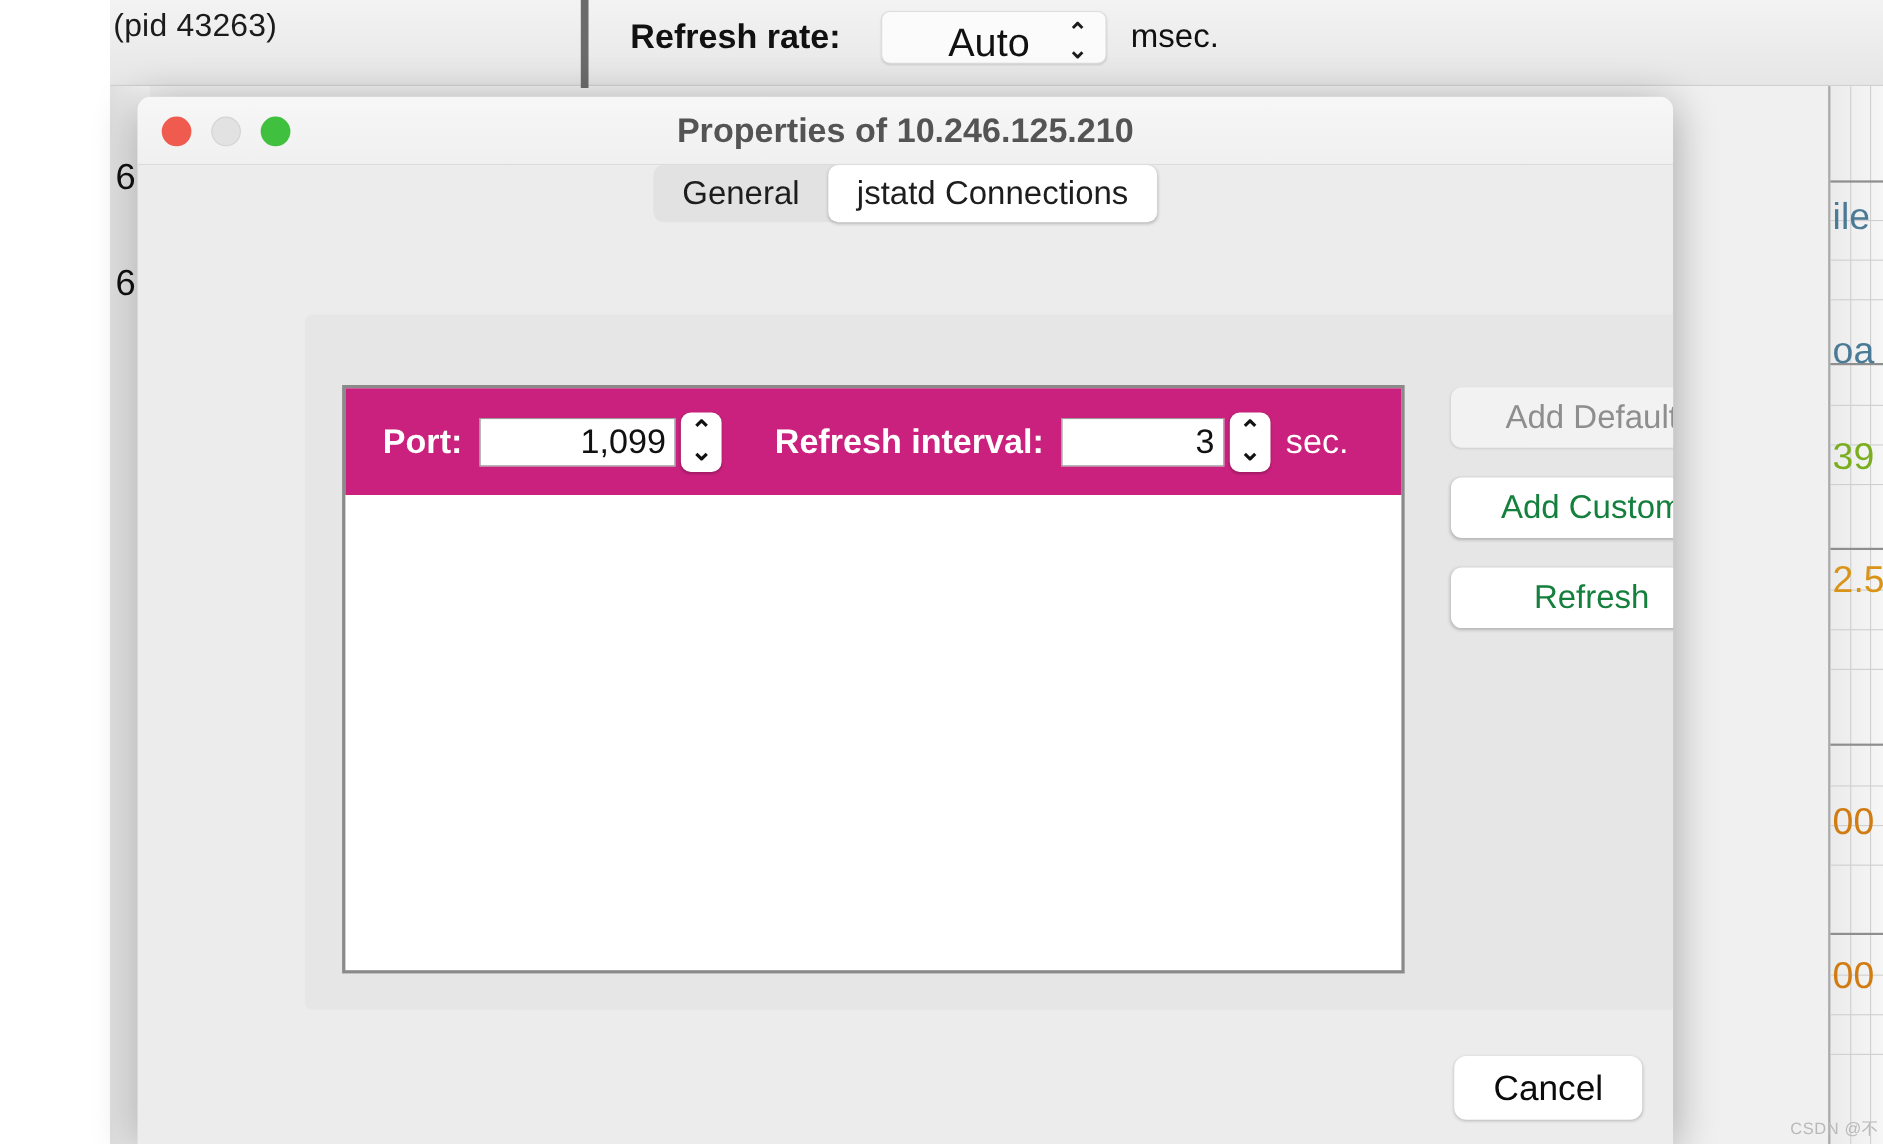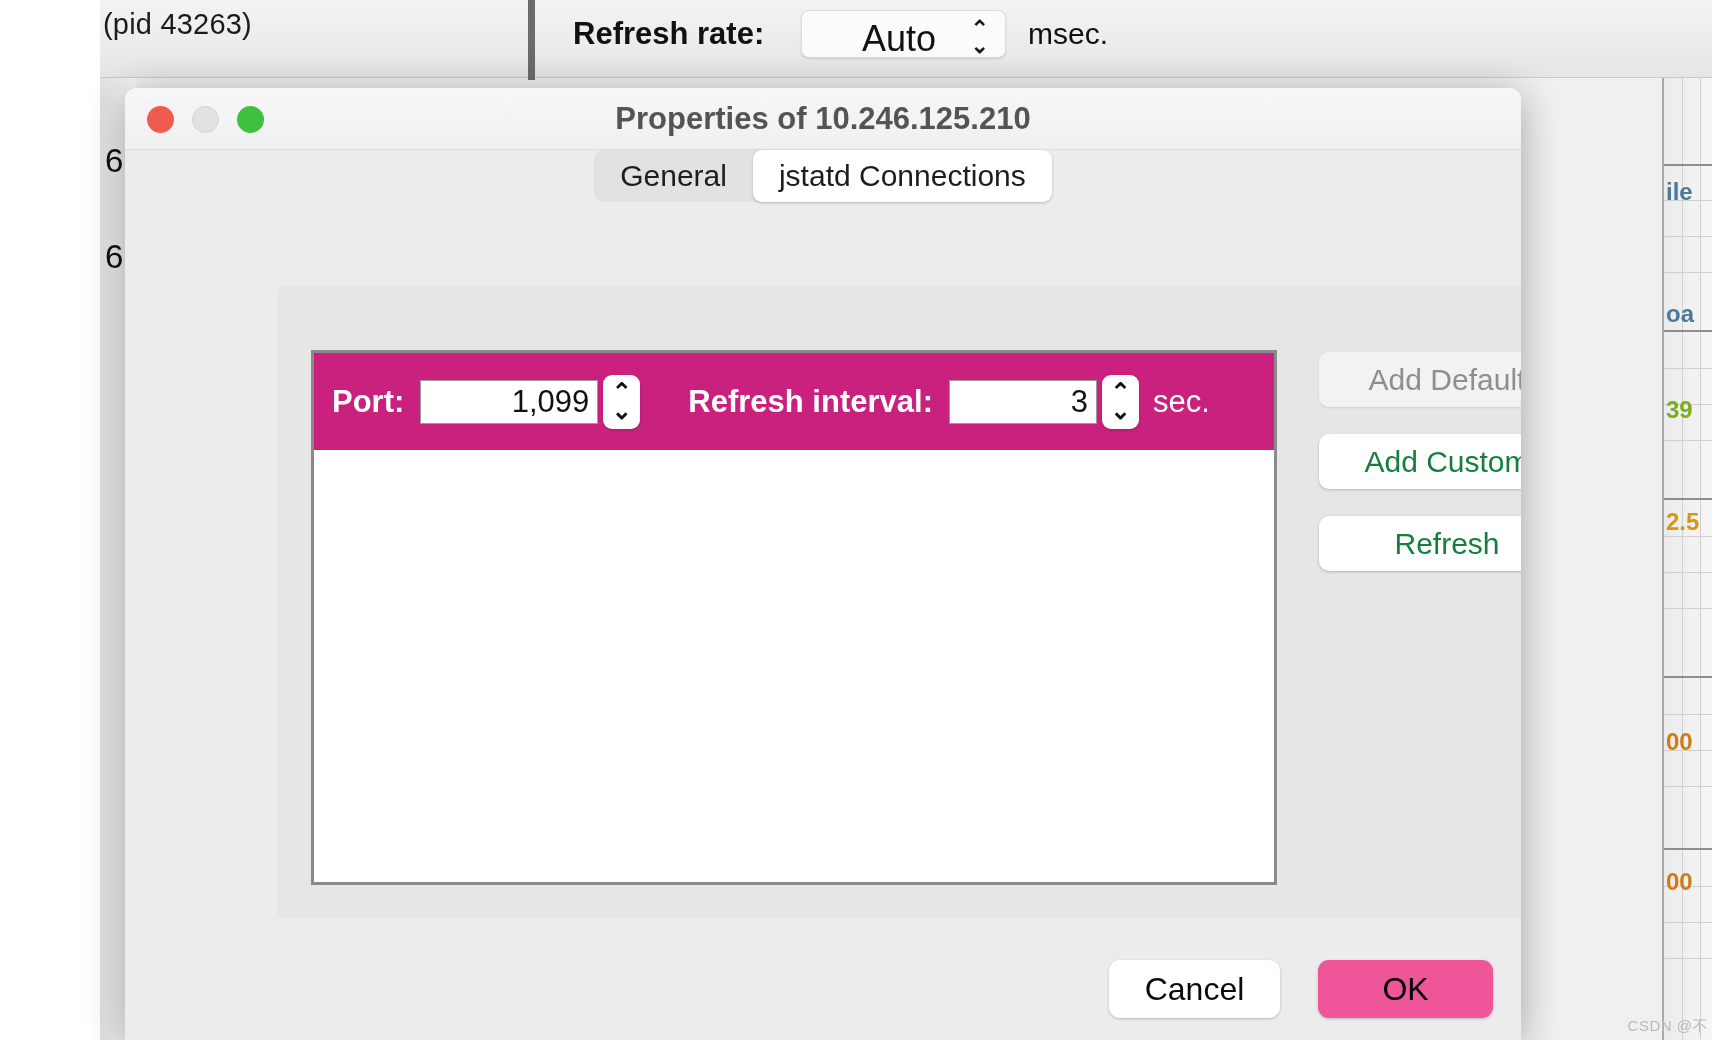--- a/index.html
+++ b/index.html
@@ -84,21 +84,21 @@
     position: absolute; top: 0; bottom: 0; width: 1px; background: #cfcfcf;
   }
   .grid-h {
     position: absolute; left: 0; right: 0; height: 1px; background: #cfcfcf;
   }
   .sect-line {
     position: absolute; left: 0; right: 0; height: 2px; background: #8e8e8e;
   }
   .sliver-label {
     position: absolute; left: 36px;
-    font-size: 24px; font-weight: bold; white-space: nowrap;
+    font-size: 34px; font-weight: normal; white-space: nowrap;
   }
 
   
   .dialog {
     position: absolute; left: 125px; top: 88px;
     width: 1396px; height: 952px;
     background: #ececec;
     border-radius: 12px 12px 0 0;
     box-shadow: 0 6px 40px rgba(0,0,0,.33);
     overflow: hidden;
@@ -297,21 +297,21 @@
       <div class="tabs">
         <div class="tab">General</div>
         <div class="tab active">jstatd Connections</div>
       </div>
     </div>
 
     <div class="content-pane">
 
       <div class="list-box">
         <div class="row-selected">
-          <span class="row-label" style="margin-left:18px">Port:</span>
+          <span class="row-label" style="margin-left:34px">Port:</span>
           <span class="num-field" style="width:178px; margin-left:16px">1,099</span>
           <span class="spin">
             <span>⌃</span>
               <span>⌄</span>
           </span>
           <span class="row-label" style="margin-left:48px">Refresh interval:</span>
           <span class="num-field" style="width:148px; margin-left:16px">3</span>
           <span class="spin">
             <span>⌃</span>
               <span>⌄</span>
@@ -324,21 +324,20 @@
         <button class="btn disabled">Add Default</button>
         <button class="btn">Add Custom</button>
         <button class="btn">Refresh</button>
       </div>
 
     </div>
 
     <div class="footer">
       <div class="footer-btns">
         <button class="btn-cancel">Cancel</button>
-        <button class="btn-ok">OK</button>
       </div>
     </div>
 
   </div>
 
   <div class="watermark">CSDN @不</div>
 
 </div>
 
 </body></html>

